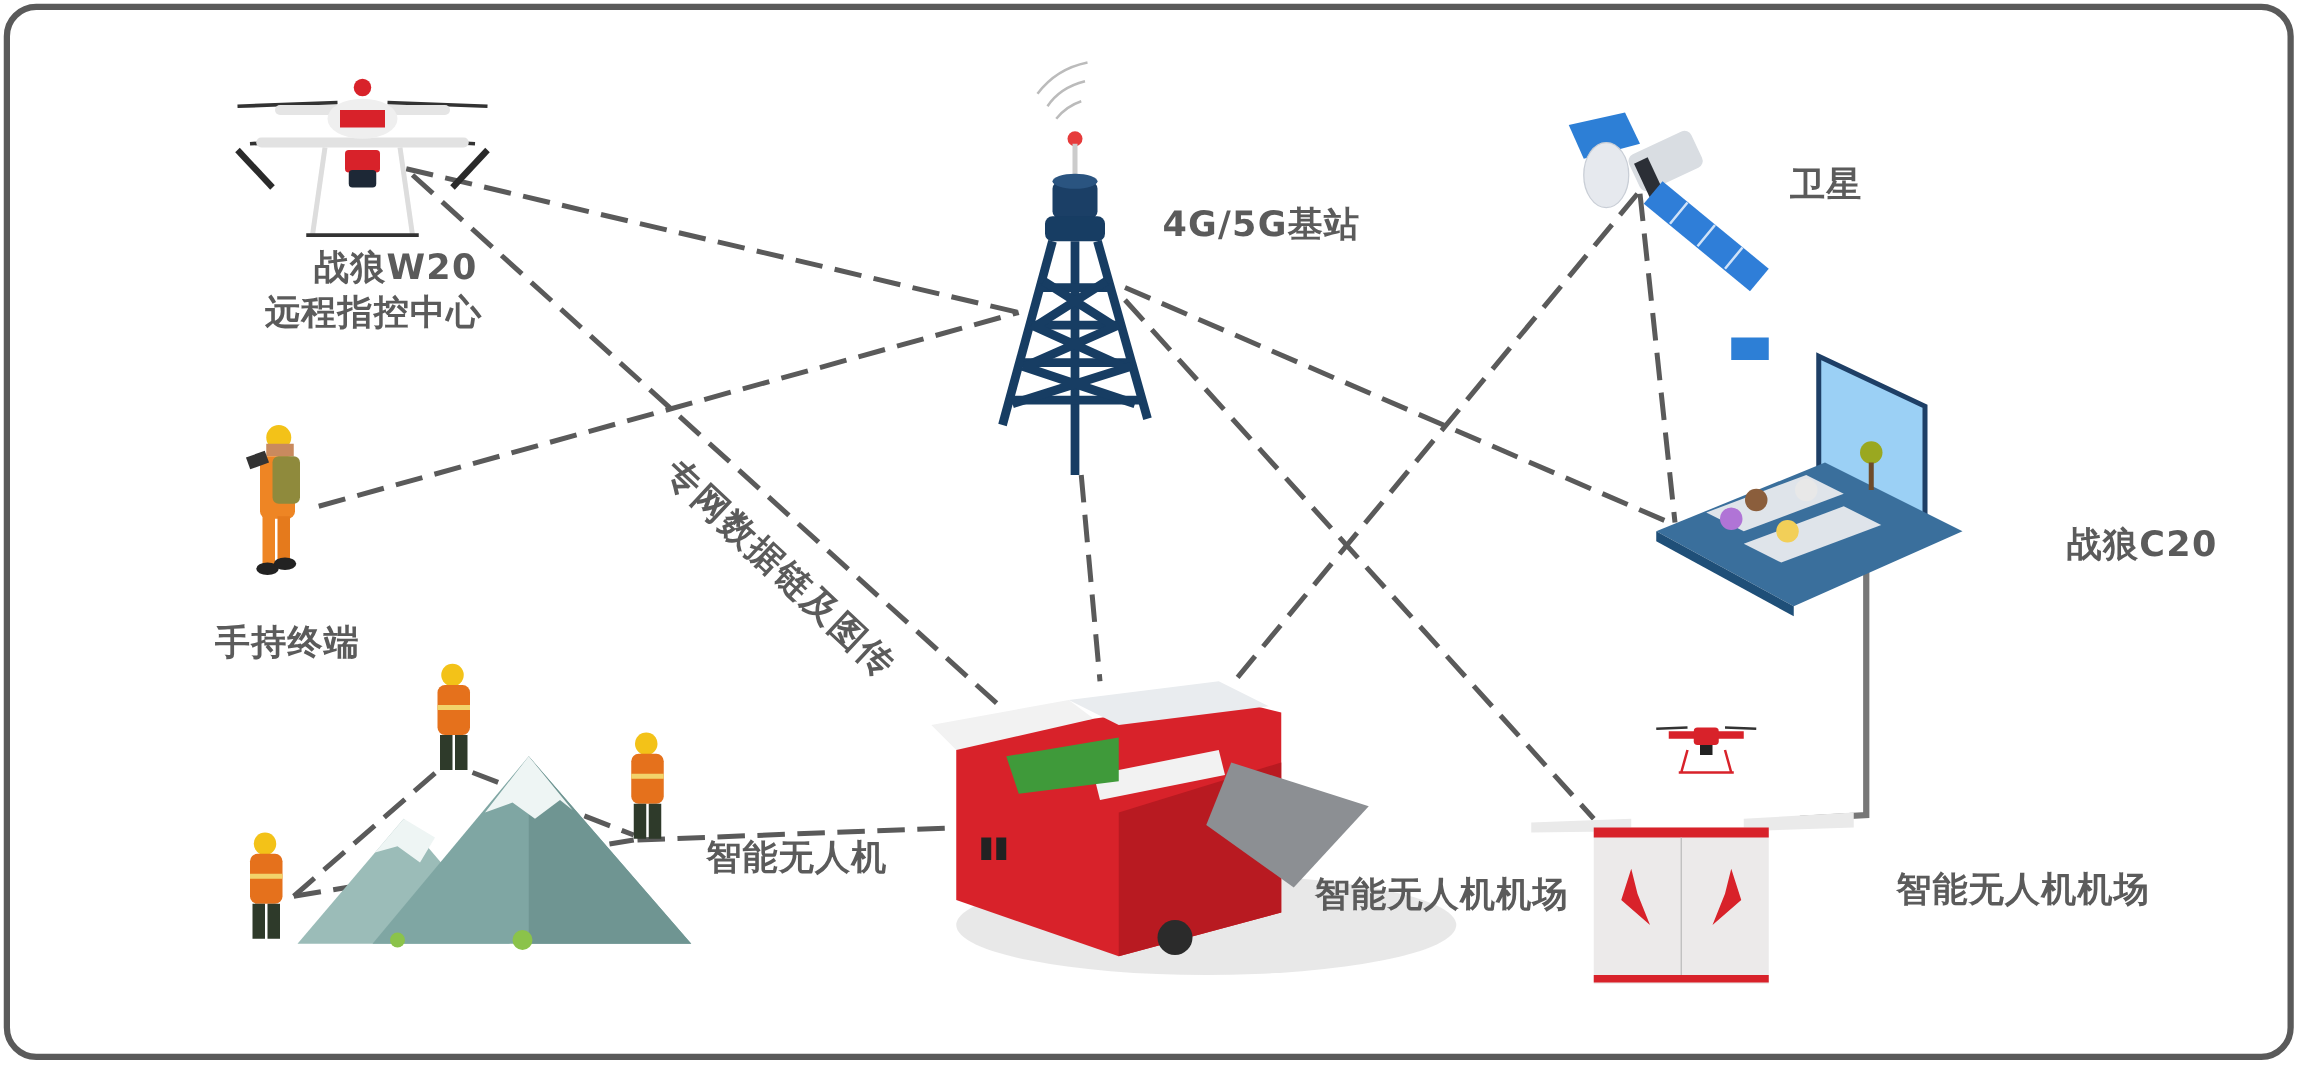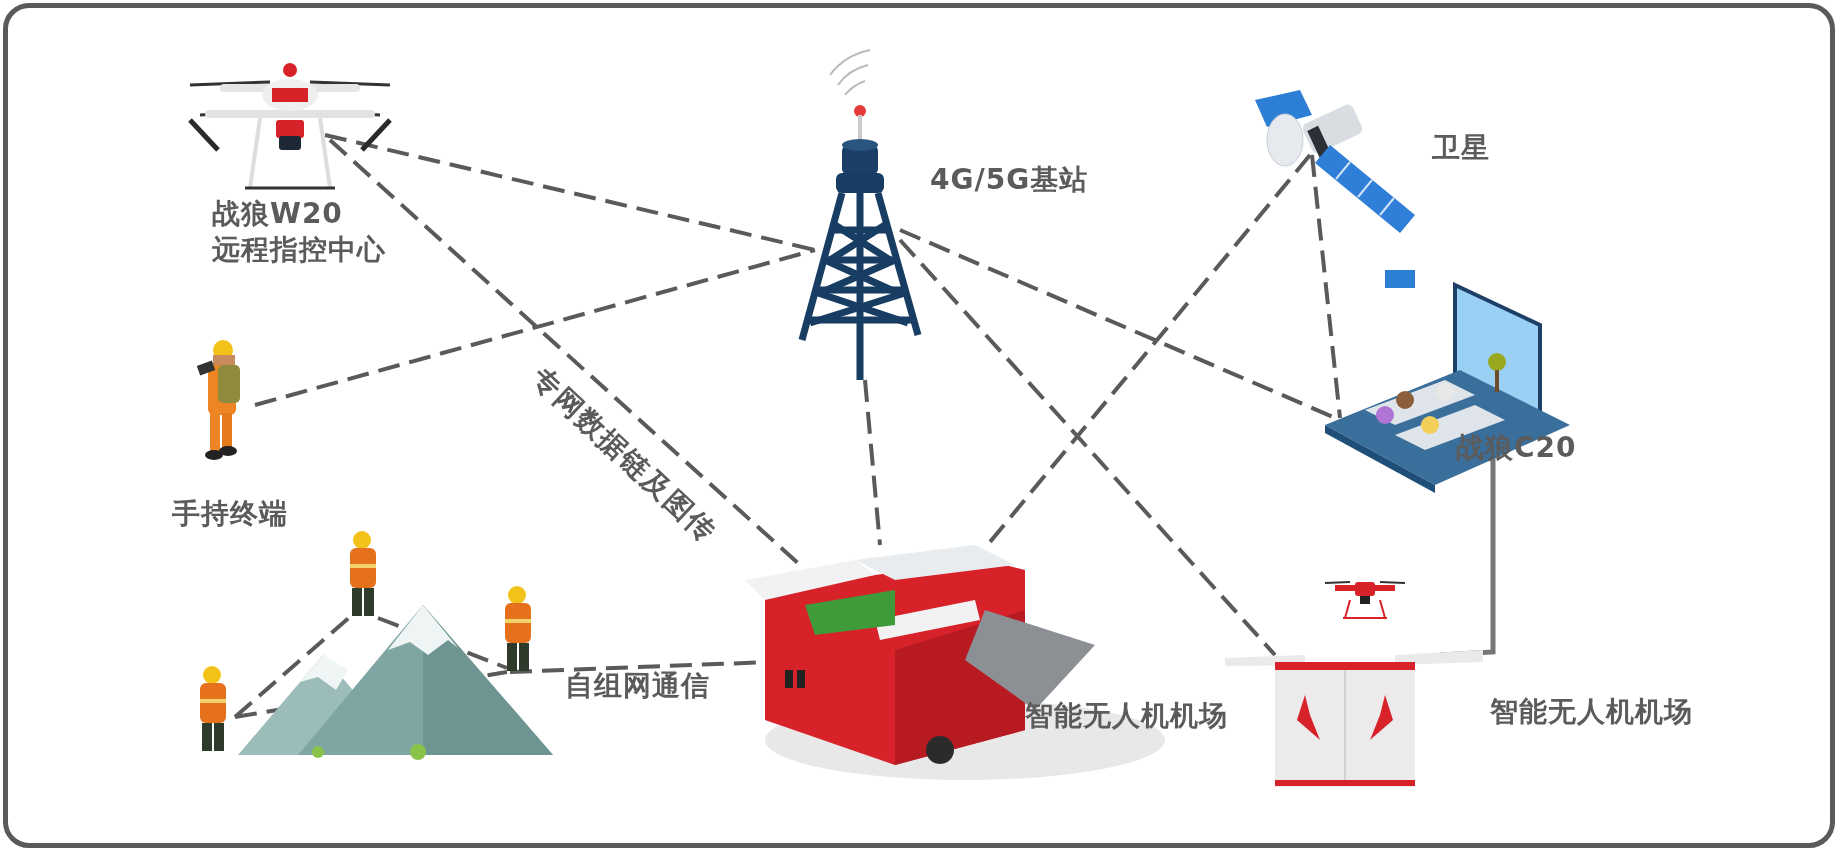--- a/index.html
+++ b/index.html
@@ -1,19 +1,19 @@
 <!DOCTYPE html>
 <html><head>
 <meta charset="utf-8">
 <style>
   html,body{margin:0;padding:0;background:#fff;}
   body{width:1844px;height:856px;position:relative;overflow:hidden;font-family:"DejaVu Sans","Liberation Sans",sans-serif;}
   .frame{position:absolute;left:3px;top:3px;width:1832px;height:845px;border:5px solid #5a5a5a;border-radius:26px;box-sizing:border-box;}
   svg.canvas{position:absolute;left:0;top:0;}
-  .label{position:absolute;color:#5b5b5b;font-weight:bold;font-size:28px;line-height:36px;text-align:left;white-space:nowrap;letter-spacing:1px;}
+  .label{position:absolute;color:#5b5b5b;font-weight:bold;font-size:28px;line-height:36px;text-align:right;white-space:nowrap;letter-spacing:1px;}
 </style>
 </head>
 <body>
 
 <div class="frame"></div>
 
 <svg class="canvas" width="1844" height="856" viewBox="0 0 1844 856">
   <g stroke="#5a5a5a" stroke-width="4" fill="none" stroke-dasharray="22 10" stroke-linecap="butt">
 
     <line x1="325" y1="135" x2="815" y2="250"></line>
@@ -184,27 +184,27 @@
 
 <div class="label" style="left:212px;top:196px;width:170px;">
   <div>战狼W20</div>
   <div>远程指控中心</div>
 </div>
 
 <div class="label" style="left:930px;top:162px;">4G/5G基站</div>
 
 <div class="label" style="left:1432px;top:130px;">卫星</div>
 
-<div class="label" style="left:1456px;top:418px;width:190px;margin-top:12px;">
+<div class="label" style="left:1584px;top:418px;width:190px;">
   <div>战狼C20</div>
 </div>
 
 <div class="label" style="left:172px;top:496px;">手持终端</div>
 
-<div class="label" style="left:565px;top:668px;">自组网通信</div>
+<div class="label" style="left:565px;top:668px;">智能无人机</div>
 
 <div class="label" style="left:1025px;top:698px;width:230px;">
   <div>智能无人机机场</div>
 </div>
 
 <div class="label" style="left:1490px;top:694px;width:230px;">
   <div>智能无人机机场</div>
 </div>
 
 </body></html>

